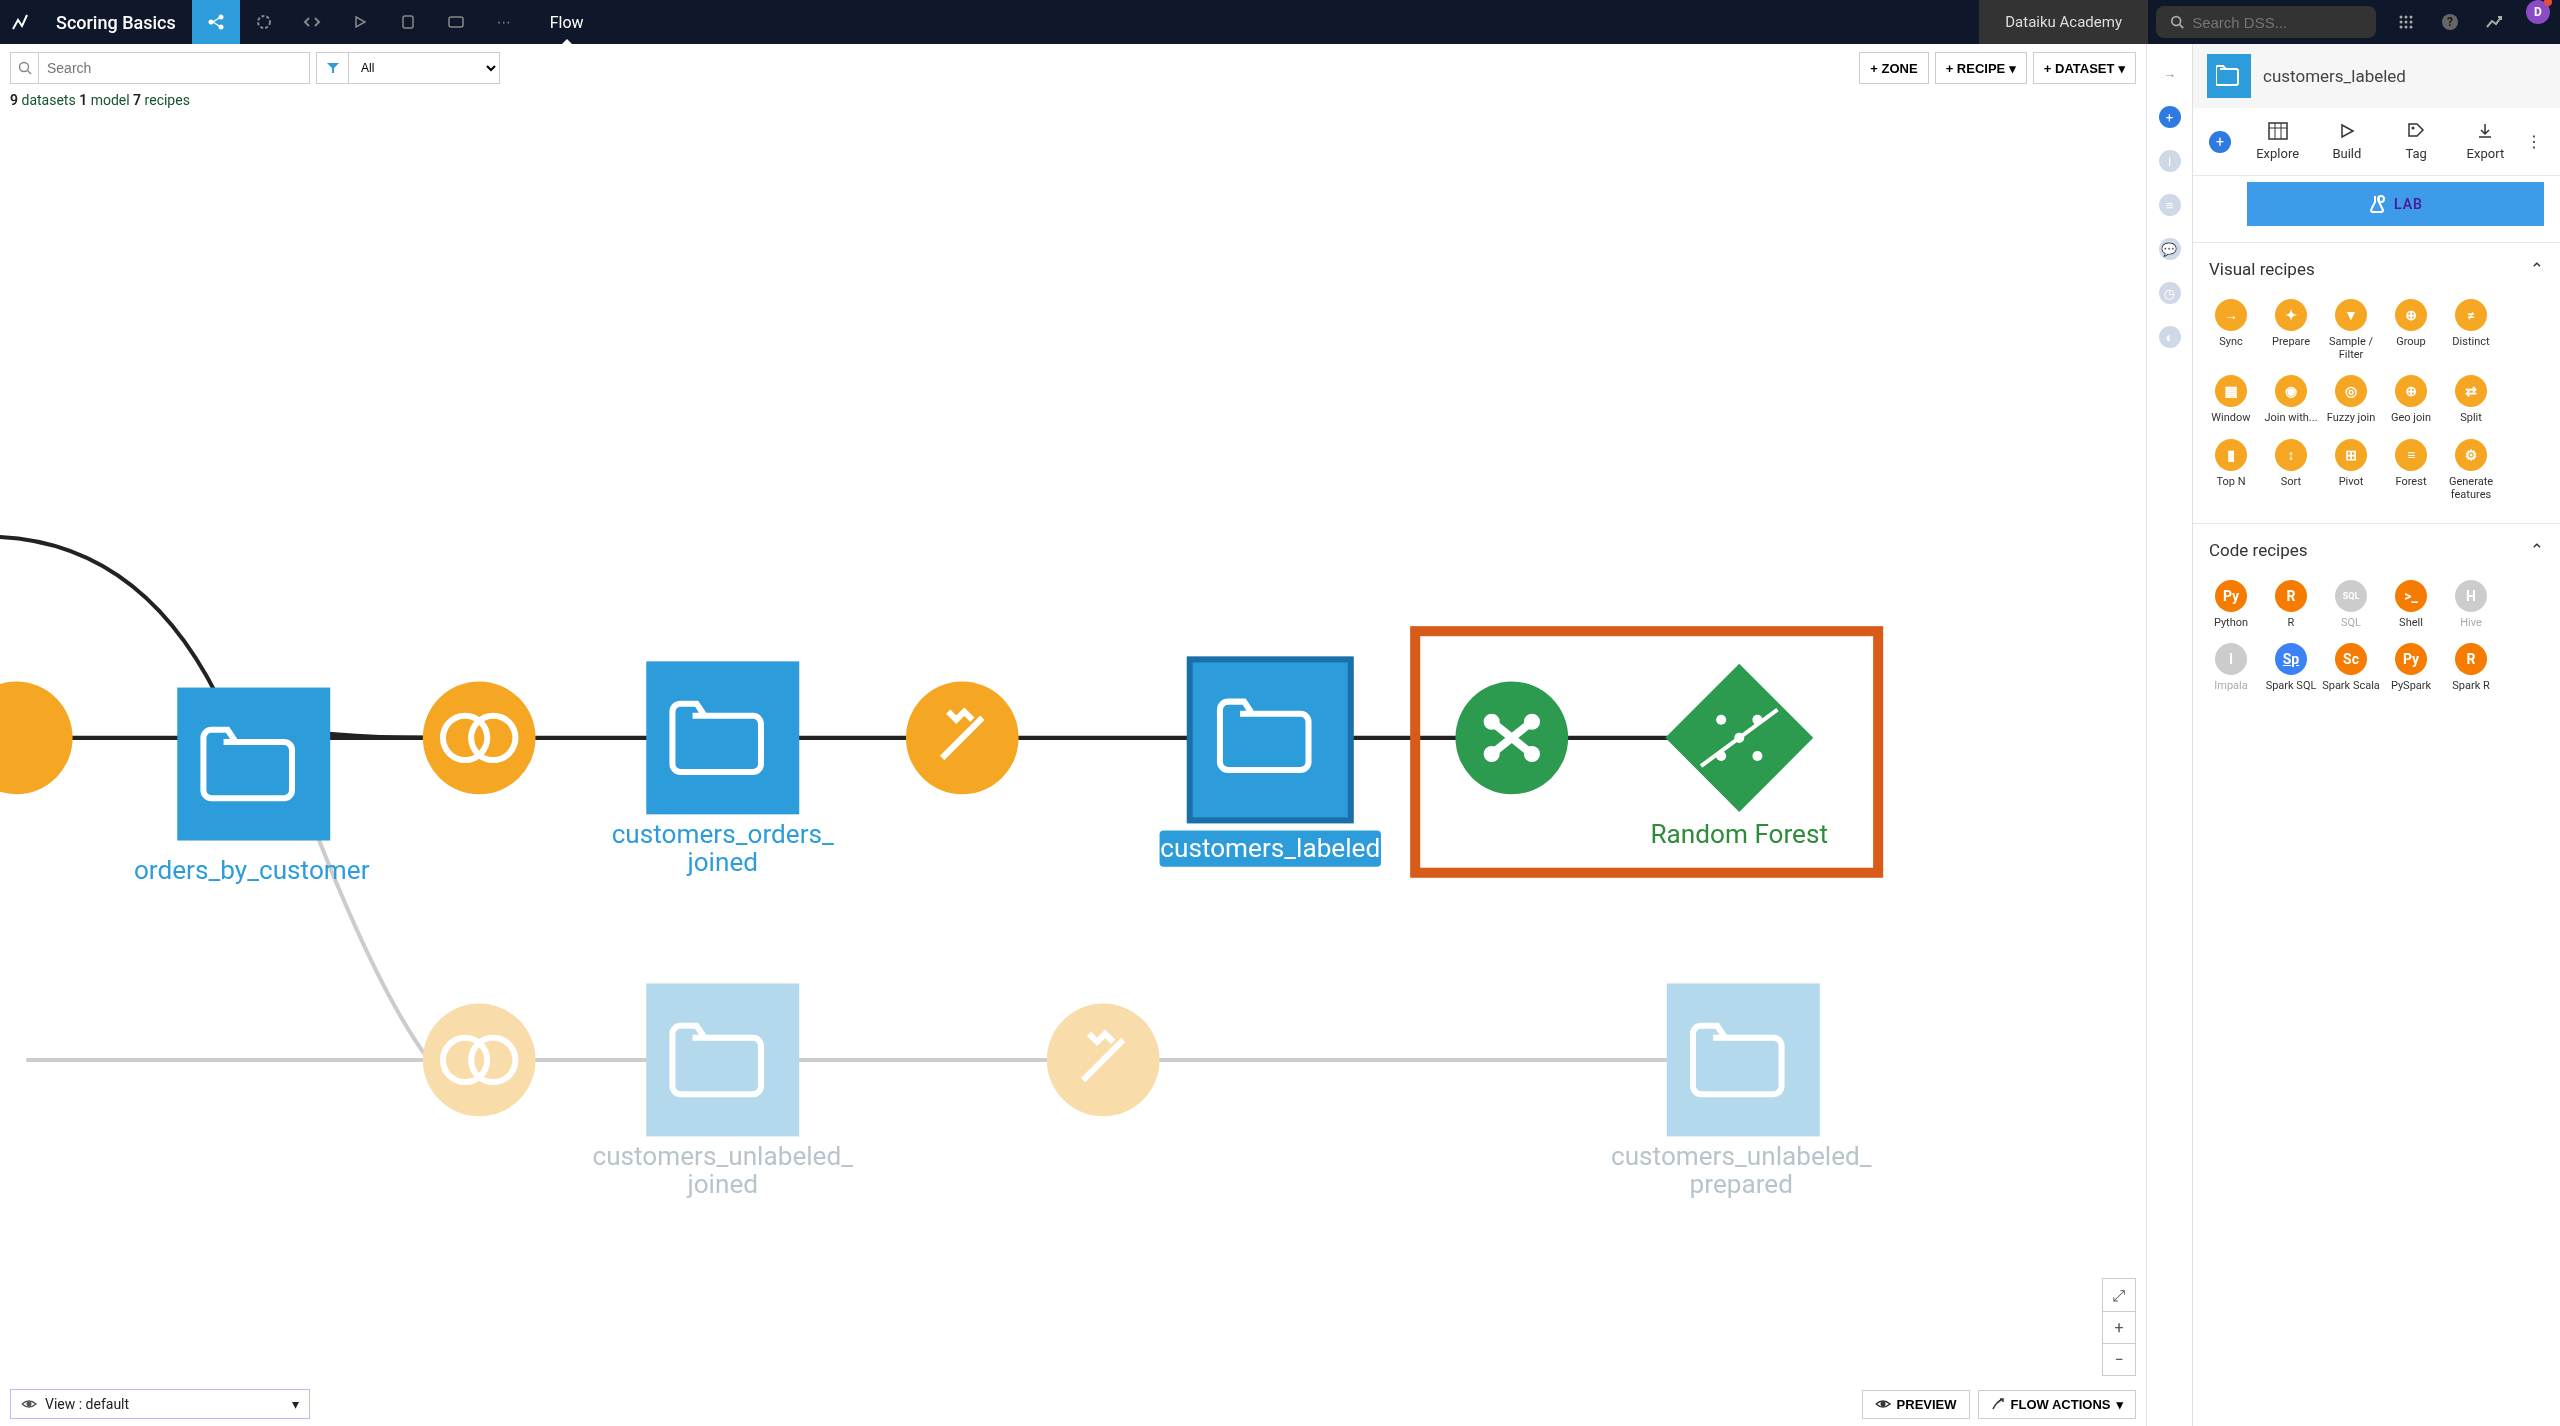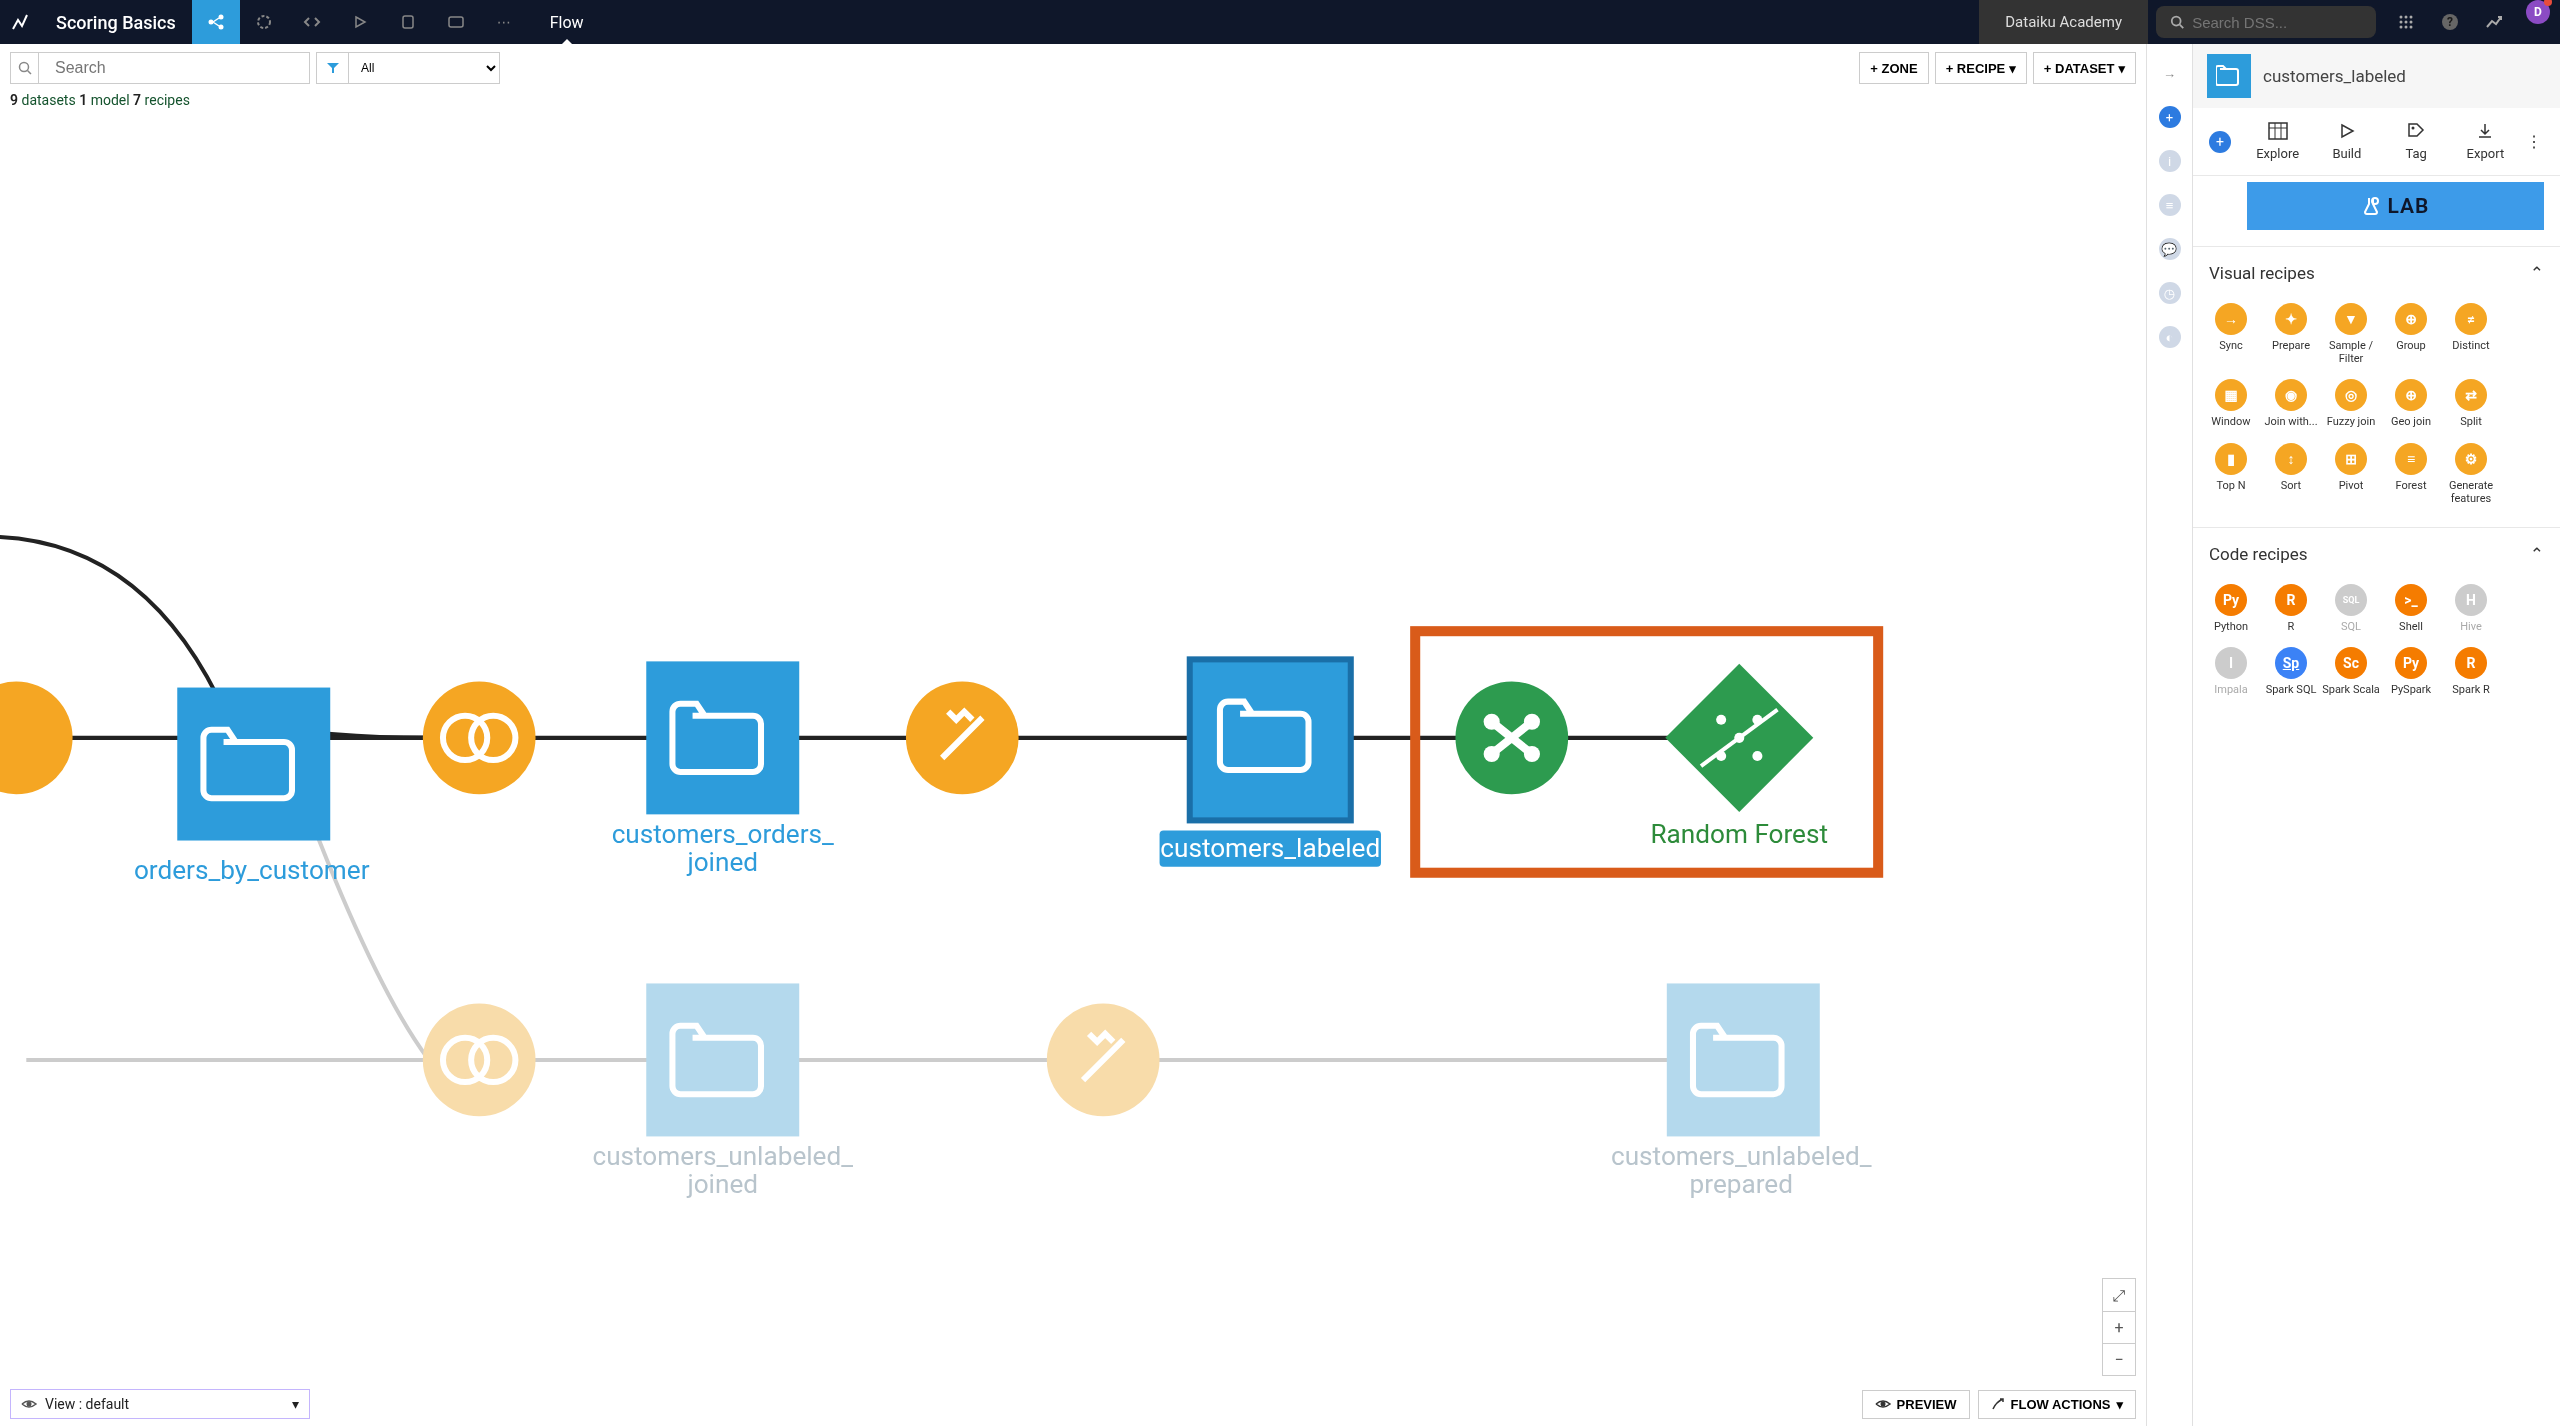--- a/index.html
+++ b/index.html
@@ -17,21 +17,21 @@
 .topbar .search input { background: transparent; border: none; color: #aaa; font-size: 15px; outline: none; width: 100%; }
 .topbar .right-icon { width: 44px; display: flex; align-items: center; justify-content: center; color: #aaa; cursor: pointer; }
 .topbar .avatar { width: 24px; height: 24px; border-radius: 50%; background: #8b4bc4; display: flex; align-items: center; justify-content: center; font-size: 12px; font-weight: bold; color: #fff; position: relative; margin: 0 10px; }
 .topbar .avatar::after { content: ''; position: absolute; top: -2px; right: -2px; width: 8px; height: 8px; border-radius: 50%; background: #e74c3c; }
 
 .main { display: flex; height: calc(100vh - 44px); }
 .canvas-area { flex: 1; position: relative; background: #fff; }
 .toolbar { display: flex; align-items: center; padding: 8px 10px; gap: 6px; }
 .search-box { display: flex; align-items: center; border: 1px solid #ccc; height: 32px; width: 300px; }
 .search-box .sicon { width: 28px; display: flex; align-items: center; justify-content: center; color: #888; border-right: 1px solid #ccc; height: 100%; }
-.search-box input { border: none; padding: 0 8px; outline: none; flex: 1; font-size: 16px; color: #666; margin-left: 8px; }
+.search-box input { border: none; padding: 0 8px; outline: none; flex: 1; font-size: 14px; color: #666; }
 .filter-box { display: flex; align-items: center; border: 1px solid #ccc; height: 32px; }
 .filter-box .ficon { width: 32px; display: flex; align-items: center; justify-content: center; color: #2d9cdb; border-right: 1px solid #ccc; height: 100%; }
 .filter-box select { border: none; padding: 0 8px; outline: none; font-size: 12px; width: 150px; height: 100%; background: #fff; }
 .toolbar .tspacer { flex: 1; }
 .toolbar .action-btn { border: 1px solid #ccc; background: #fff; padding: 6px 10px; font-size: 13px; font-weight: 600; cursor: pointer; display: flex; align-items: center; gap: 4px; height: 32px; }
 .subheader { padding: 0 10px 4px; font-size: 14px; }
 .subheader .cnt { color: #222; font-weight: 600; }
 .subheader .lnk { color: #14532d; }
 
 .flow-canvas { position: absolute; top: 90px; left: 0; right: 0; bottom: 44px; overflow: hidden; }
@@ -55,21 +55,21 @@
 .rail .ricon.arrow { color: #888; background: none; }
 
 .right-panel { width: 368px; background: #fff; border-left: 1px solid #e0e0e0; display: flex; flex-direction: column; overflow-y: auto; }
 .rp-header { display: flex; align-items: center; padding: 10px 14px; gap: 12px; background: #f6f6f6; }
 .rp-header .ds-icon { width: 44px; height: 44px; background: #2d9cdb; display: flex; align-items: center; justify-content: center; color: #fff; }
 .rp-header .ds-name { font-size: 17px; color: #444; }
 .rp-actions { display: flex; padding: 14px 16px; gap: 8px; align-items: center; border-bottom: 1px solid #e8e8e8; }
 .rp-actions .plus { width: 22px; height: 22px; border-radius: 50%; background: #2d7be0; color: #fff; display: flex; align-items: center; justify-content: center; font-size: 14px; margin-right: 8px; }
 .rp-actions .act { flex: 1; display: flex; flex-direction: column; align-items: center; gap: 6px; font-size: 13px; color: #333; cursor: pointer; }
 .rp-actions .more { width: 20px; display: flex; align-items: center; justify-content: center; color: #333; cursor: pointer; font-size: 16px; }
-.lab-btn { margin: 6px 16px 16px 54px; background: #3d9be9; color: #0f172a; padding: 12px; font-size: 21px; font-weight: 600; display: flex; align-items: center; justify-content: center; gap: 8px; cursor: pointer; letter-spacing: 1px; }
+.lab-btn { margin: 6px 16px 16px 54px; background: #3d9be9; color: #4c1d95; padding: 12px; font-size: 14px; font-weight: 600; display: flex; align-items: center; justify-content: center; gap: 8px; cursor: pointer; letter-spacing: 1px; }
 .section { border-top: 1px solid #e8e8e8; }
 .section-h { padding: 16px; font-size: 17px; color: #333; display: flex; justify-content: space-between; align-items: center; }
 .recipe-grid { display: flex; flex-wrap: wrap; padding: 0 8px 12px; }
 .recipe-item { width: 60px; display: flex; flex-direction: column; align-items: center; gap: 4px; padding: 4px 0 10px; cursor: pointer; }
 .recipe-item .ricon2 { width: 32px; height: 32px; border-radius: 50%; display: flex; align-items: center; justify-content: center; color: #fff; font-size: 15px; }
 .recipe-item .rlabel { font-size: 11px; text-align: center; line-height: 1.2; color: #333; }
 .recipe-item.disabled .ricon2 { background: #ccc !important; }
 .recipe-item.disabled .rlabel { color: #aaa; }
 
 svg { display: block; }

